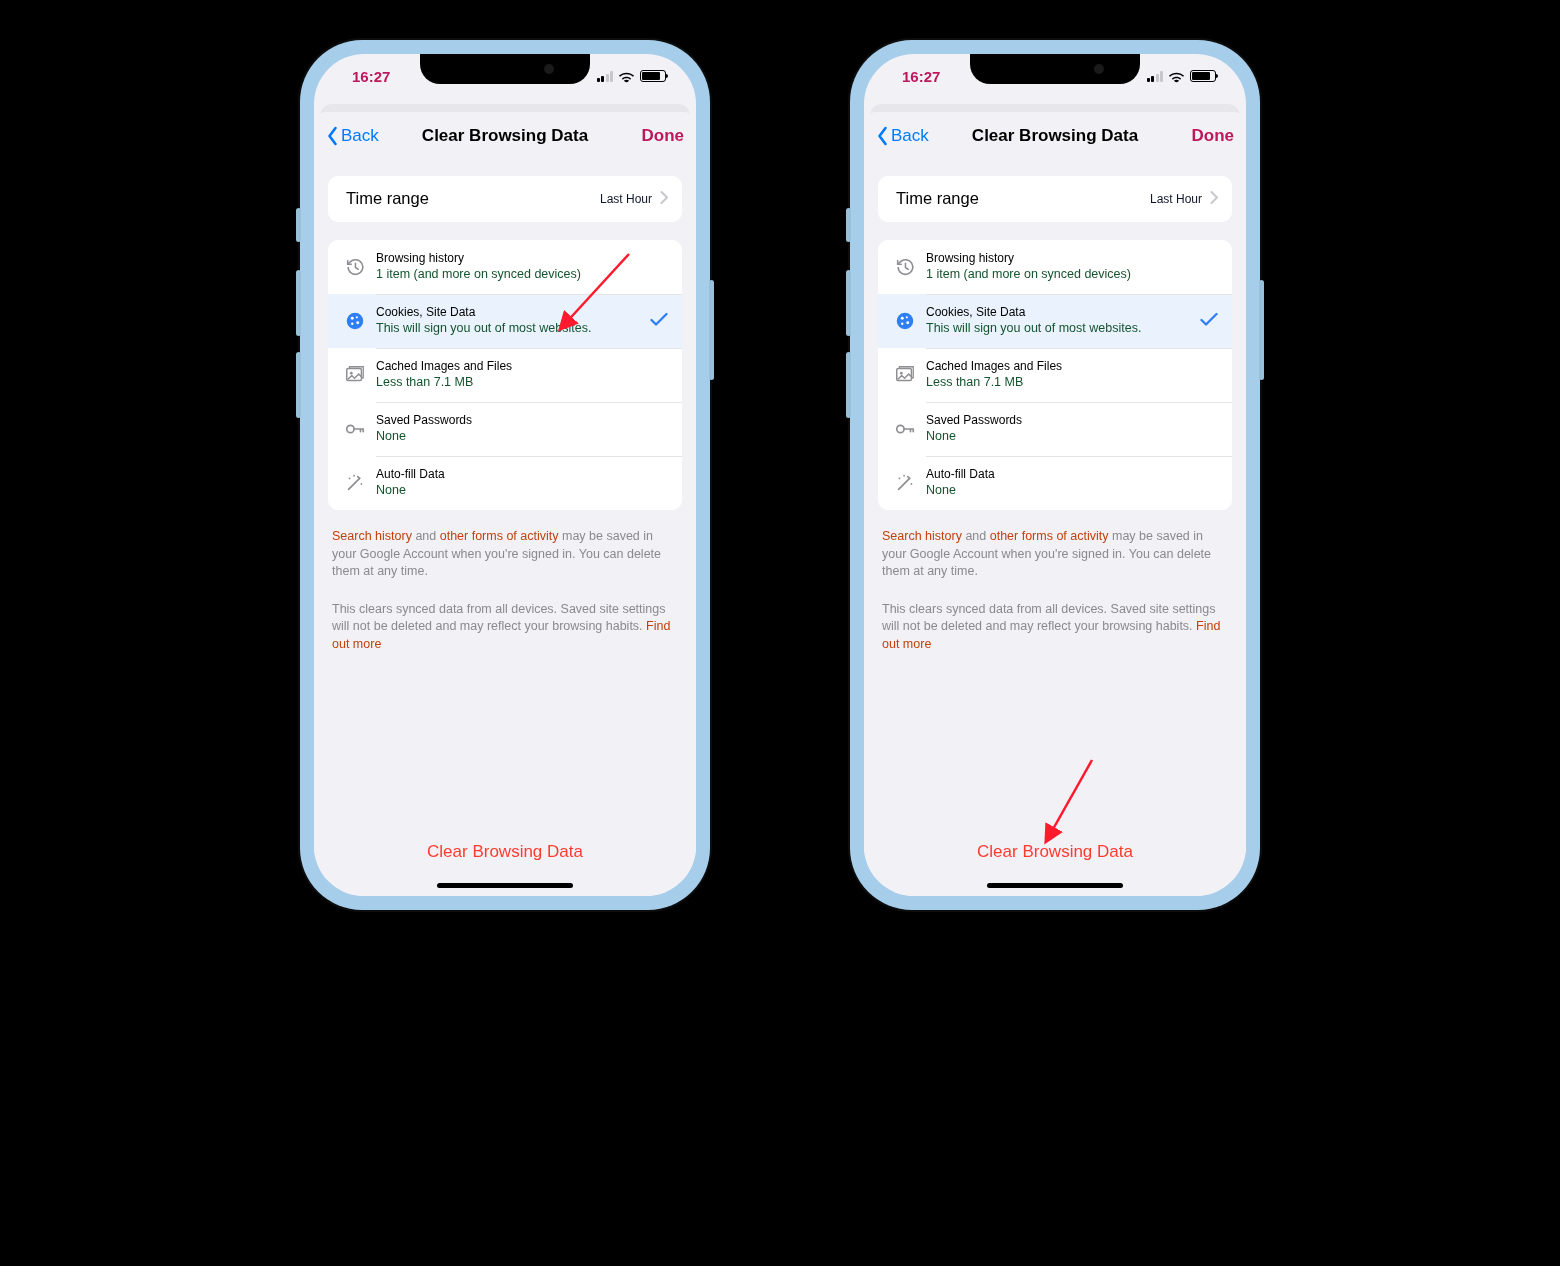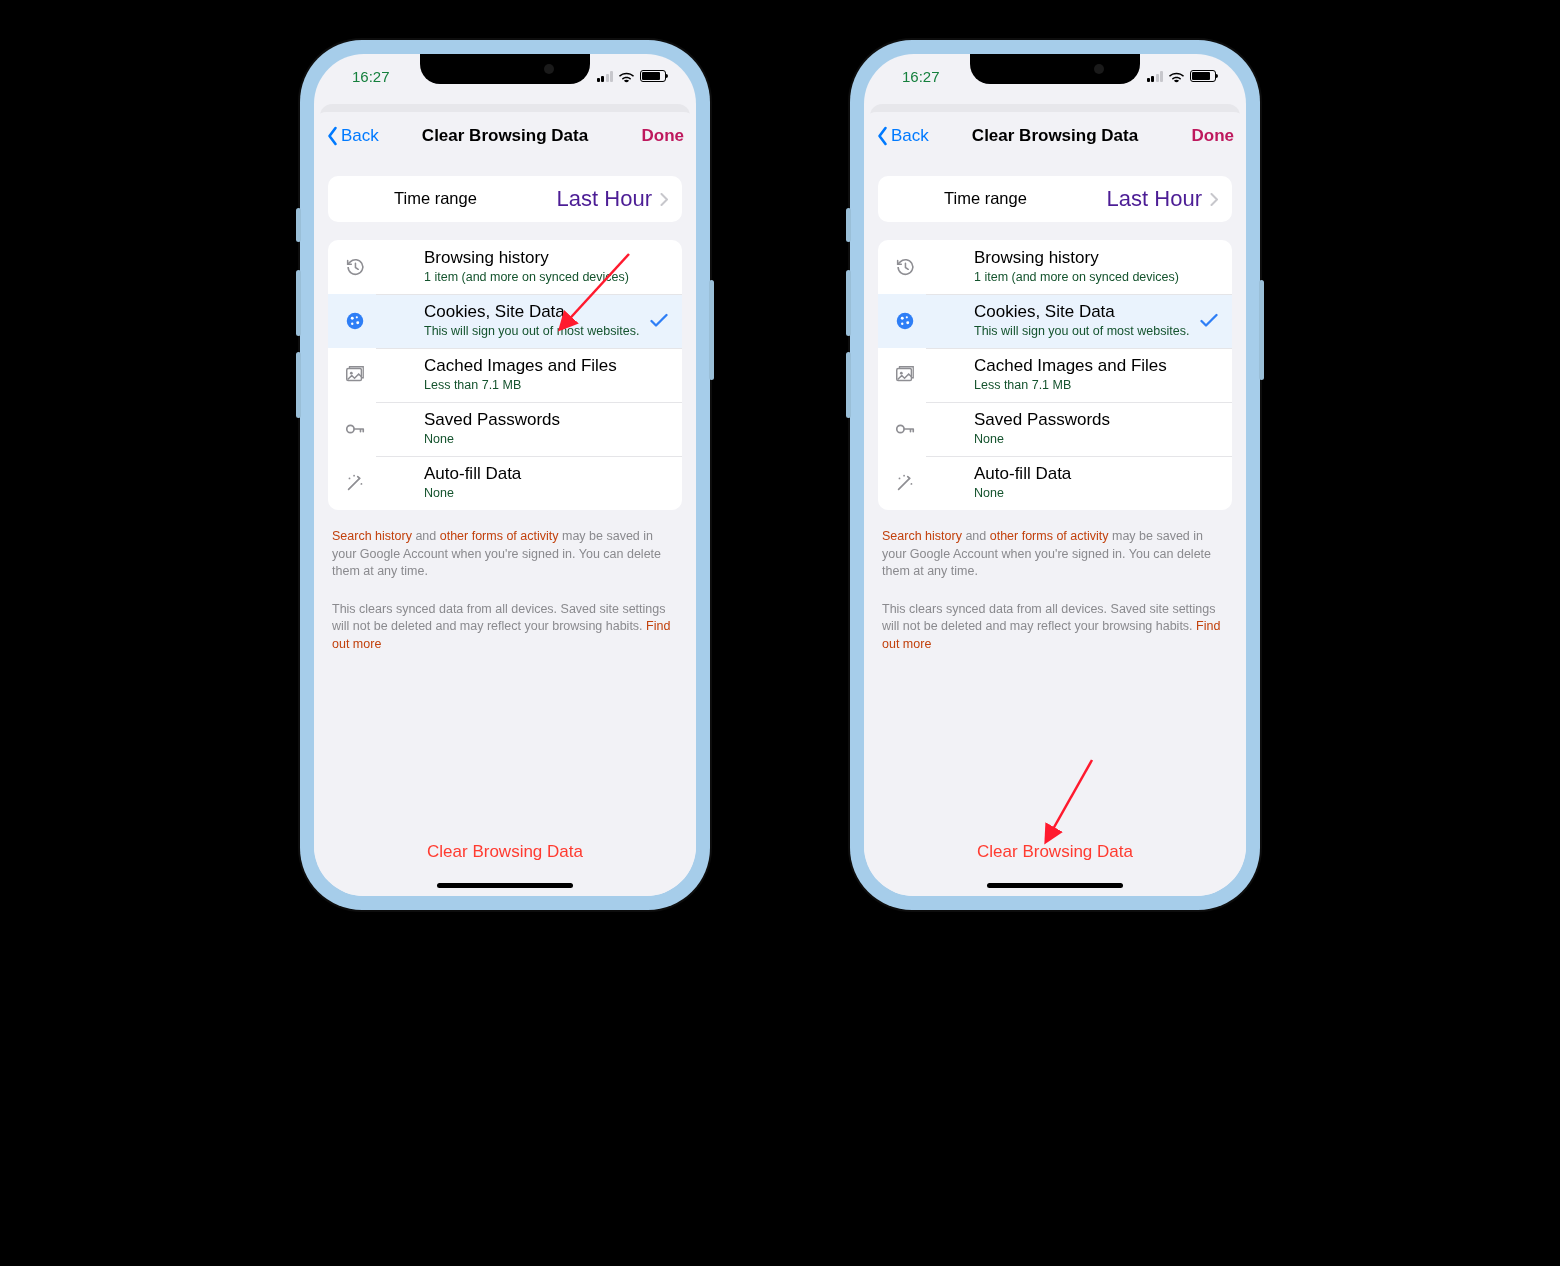--- a/index.html
+++ b/index.html
@@ -62,23 +62,23 @@
     border-radius: 50%;
   }
   .status-bar {
     position: absolute;
     top: 0; left: 0; right: 0;
     height: 44px;
     display: flex;
     justify-content: space-between;
     align-items: center;
     padding: 0 28px;
-    font-weight: 400;
+    font-weight: 700;
     font-size: 15px;
-    color: #15803d;
+    color: #be185d;
     z-index: 5;
   }
   .status-left { padding-left: 10px; }
   .status-right { display: flex; align-items: center; gap: 5px; padding-right: 2px;}
   .sig-bars { display: flex; align-items: flex-end; gap: 1.5px; height: 11px;}
   .sig-bars span { width: 3px; background: #000; border-radius: 1px;}
   .sig-bars span:nth-child(1){height:4px;}
   .sig-bars span:nth-child(2){height:6px;}
   .sig-bars span:nth-child(3){height:8px; background:#c7c7cc;}
   .sig-bars span:nth-child(4){height:11px; background:#c7c7cc;}
@@ -176,29 +176,29 @@
   .row.selected { background: #eaf3fd; }
   .row-icon {
     width: 30px;
     display: flex;
     justify-content: center;
     align-items: center;
     flex-shrink: 0;
     color: #8e8e93;
   }
   .row-icon svg { width: 22px; height: 22px; }
-  .row-body { flex: 1; min-width: 0; padding-left: 6px; margin-left: 48px;}
-  .row-title { font-size: 17px; color: #000; line-height: 1.2; }
+  .row-body { flex: 1; min-width: 0; padding-left: 6px;}
+  .row-title { font-size: 12px; color: #000; line-height: 1.2; }
   .row-sub { font-size: 12.5px; color: #14532d; line-height: 1.25; margin-top: 1px;}
   .row-trail {
     display: flex;
     align-items: center;
     gap: 8px;
-    color: #4c1d95;
-    font-size: 22px;
+    color: #0f172a;
+    font-size: 12px;
     text-align: center;
   }
   .chevron svg { width: 8px; height: 13px; }
   .check { color: #2e7ef6; }
   .check svg { width: 18px; height: 15px; }
 
   .time-row .row-title { font-size: 16.5px; }
 
   .info-text {
     font-size: 12.5px;

